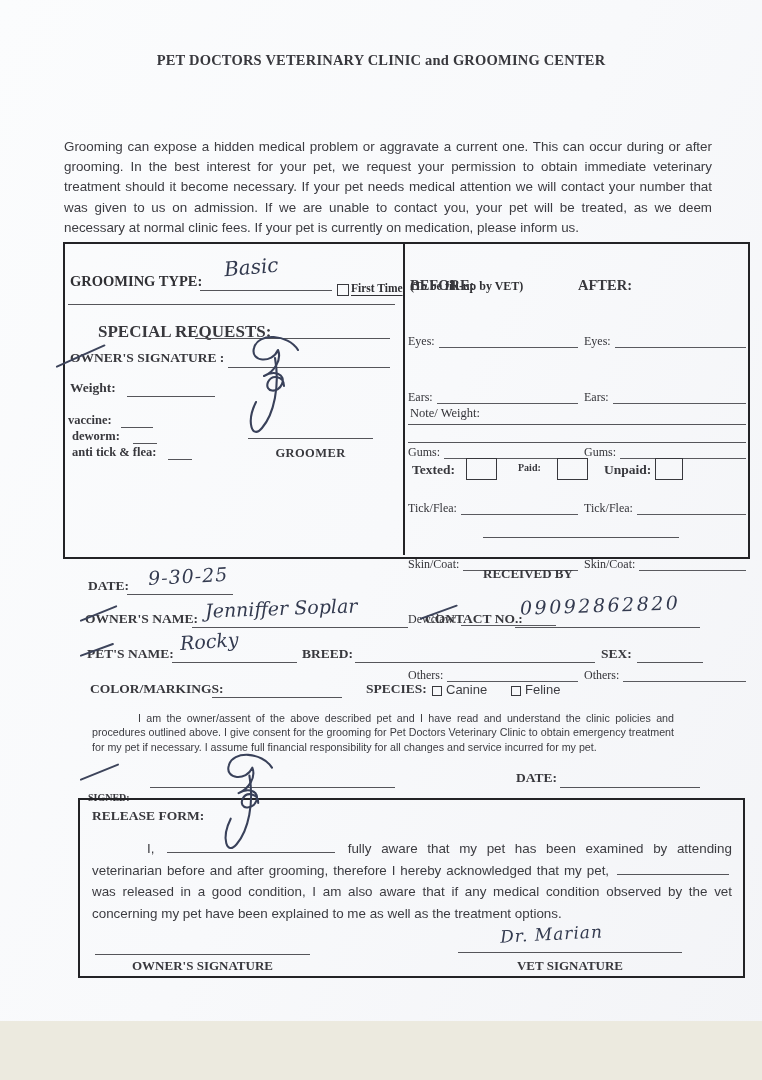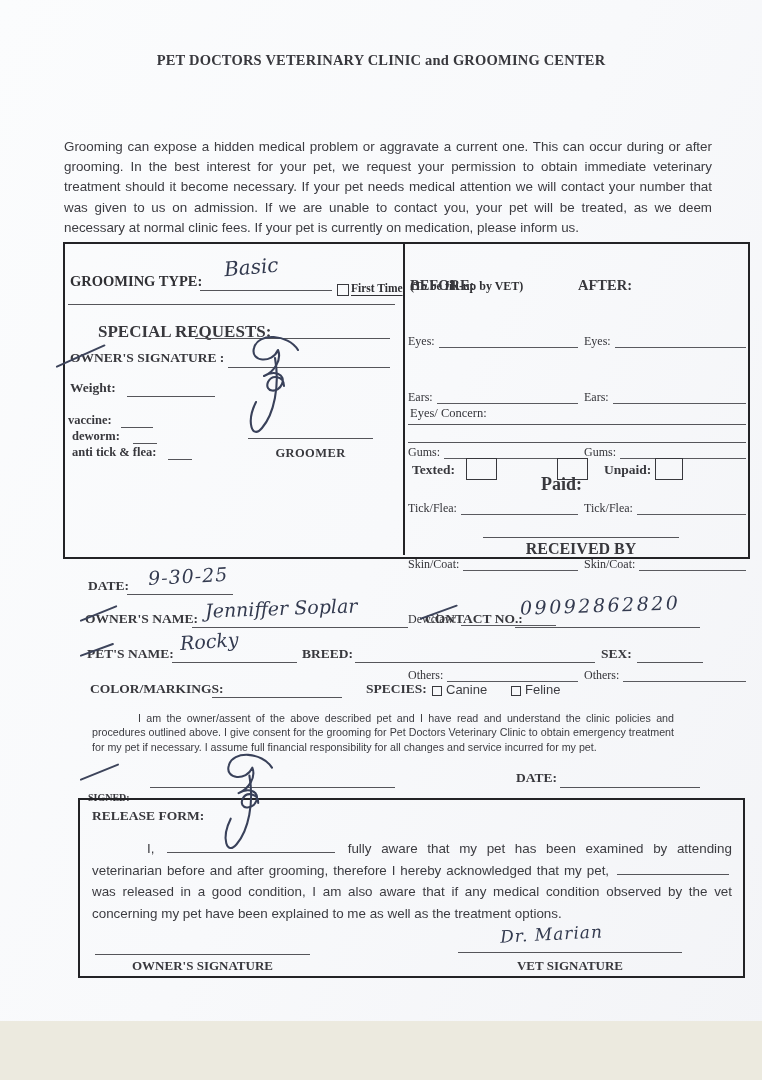--- a/index.html
+++ b/index.html
@@ -125,33 +125,33 @@
         <span>Skin/Coat:</span>
         <span class="mline"></span>
       </div>
     <div class="med-row"></div>
     <div class="med-row">
         <span>Others:</span>
         <span class="mline"></span>
       </div>
   </div>
 
-  <span class="abs b-serif" style="left:410px;top:406px;font-size:12.5px;font-weight:400;color:#333338;">Eyes/ Concern:</span>
+  <span class="abs b-serif" style="left:410px;top:406px;font-size:12.5px;font-weight:400;color:#333338;">Note/ Weight:</span>
   <span class="abs line" style="left:408px;top:410px;width:338px;height:14px;"></span>
   <span class="abs line" style="left:408px;top:428px;width:338px;height:14px;"></span>
 
   <span class="abs b-sans" style="left:412px;top:462px;font-size:13.5px;">Texted:</span>
   <span class="cbx" style="left:466px;top:458px;width:29px;height:20px;"></span>
-  <span class="abs b-sans" style="left:541px;top:462px;font-size:18px;margin-top:12px;">Paid:</span>
+  <span class="abs b-sans" style="left:518px;top:462px;font-size:10px;">Paid:</span>
   <span class="cbx" style="left:557px;top:458px;width:29px;height:20px;"></span>
   <span class="abs b-sans" style="left:604px;top:462px;font-size:13.5px;">Unpaid:</span>
   <span class="cbx" style="left:655px;top:458px;width:26px;height:20px;"></span>
 
   <span class="abs line" style="left:483px;top:523px;width:196px;height:14px;"></span>
-  <span class="abs b-sans" style="left:483px;top:540px;width:196px;text-align:center;font-size:16px;">RECEIVED BY</span>
+  <span class="abs b-sans" style="left:483px;top:566px;width:196px;text-align:left;font-size:13px;">RECEIVED BY</span>
 
   <span class="abs b-sans" style="left:88px;top:578px;font-size:13.5px;">DATE:</span>
   <span class="abs line" style="left:127px;top:578px;width:106px;height:16px;"></span>
   <span class="abs hw" style="left:148px;top:565px;font-size:19px;letter-spacing:1px;transform:rotate(-3deg);">9-30-25</span>
 
   <span class="abs b-sans" style="left:85px;top:611px;font-size:13.5px;">OWNER'S NAME:</span>
   <span class="abs line" style="left:192px;top:611px;width:216px;height:16px;"></span>
   <span class="abs hw" style="left:205px;top:597px;font-size:19px;transform:rotate(-2deg);">Jenniffer  Soplar</span>
   <div class="slash" style="left:80px;top:620px;width:40px;transform:rotate(-22deg);"></div>
 

